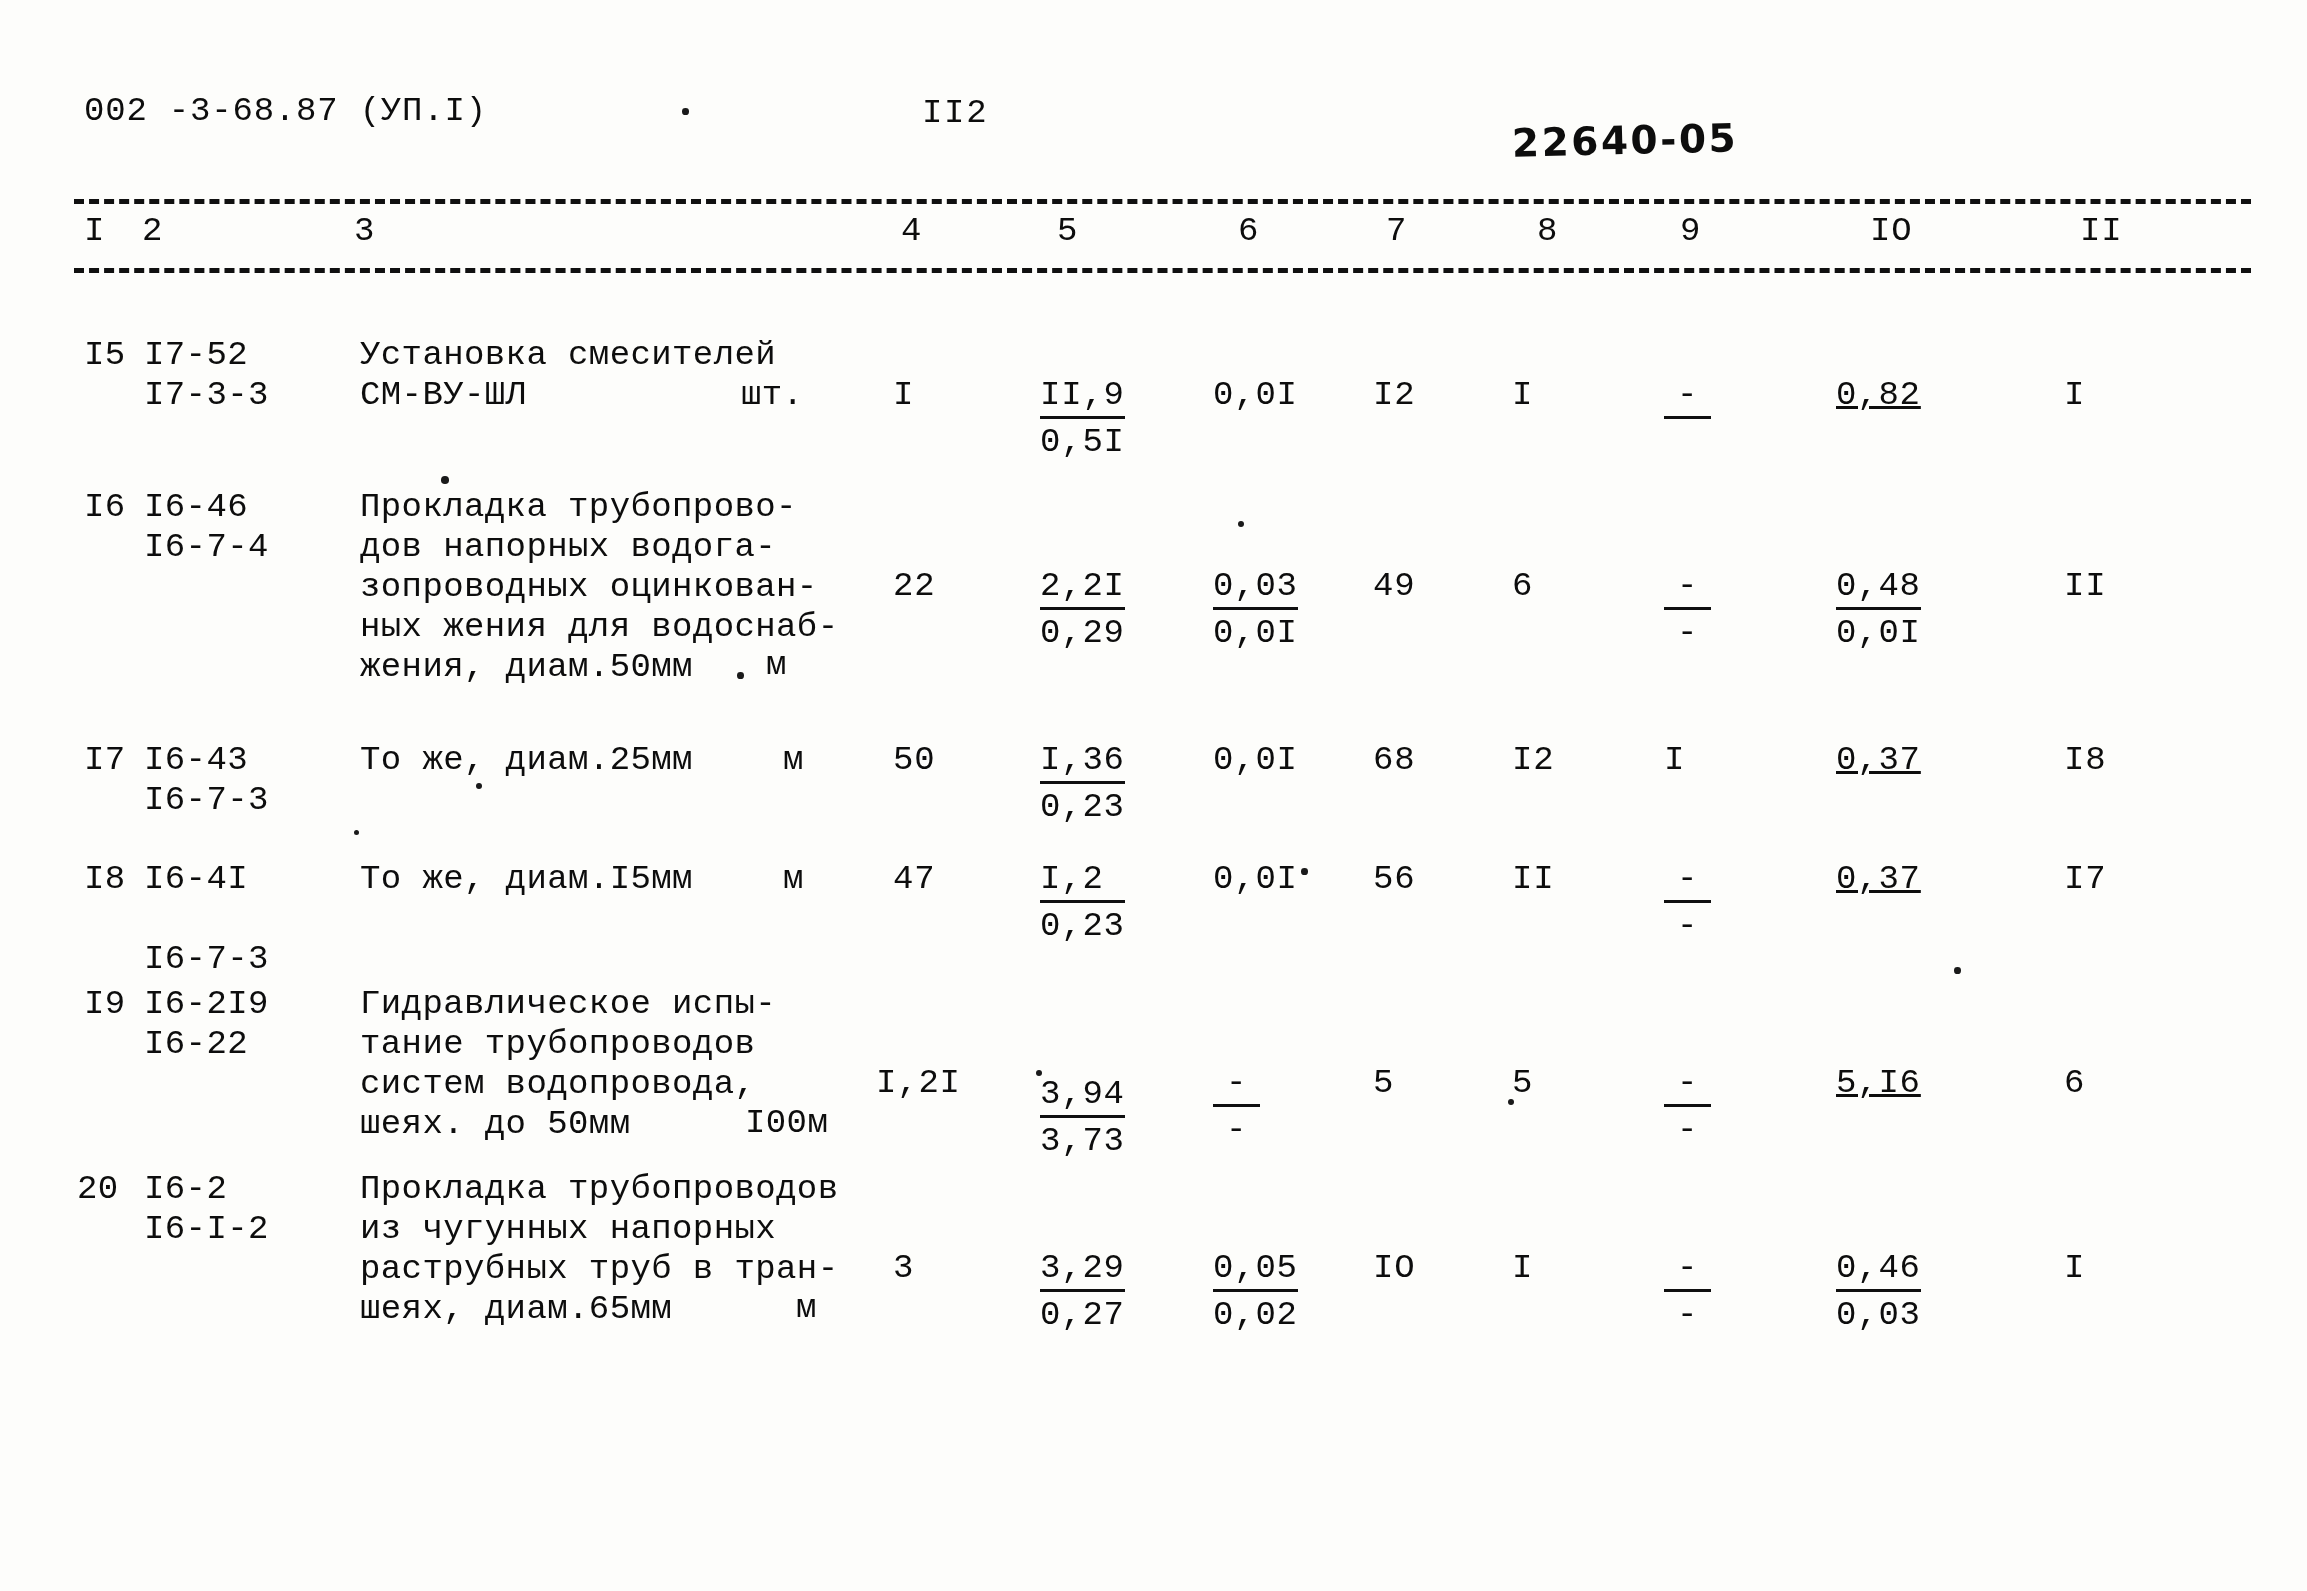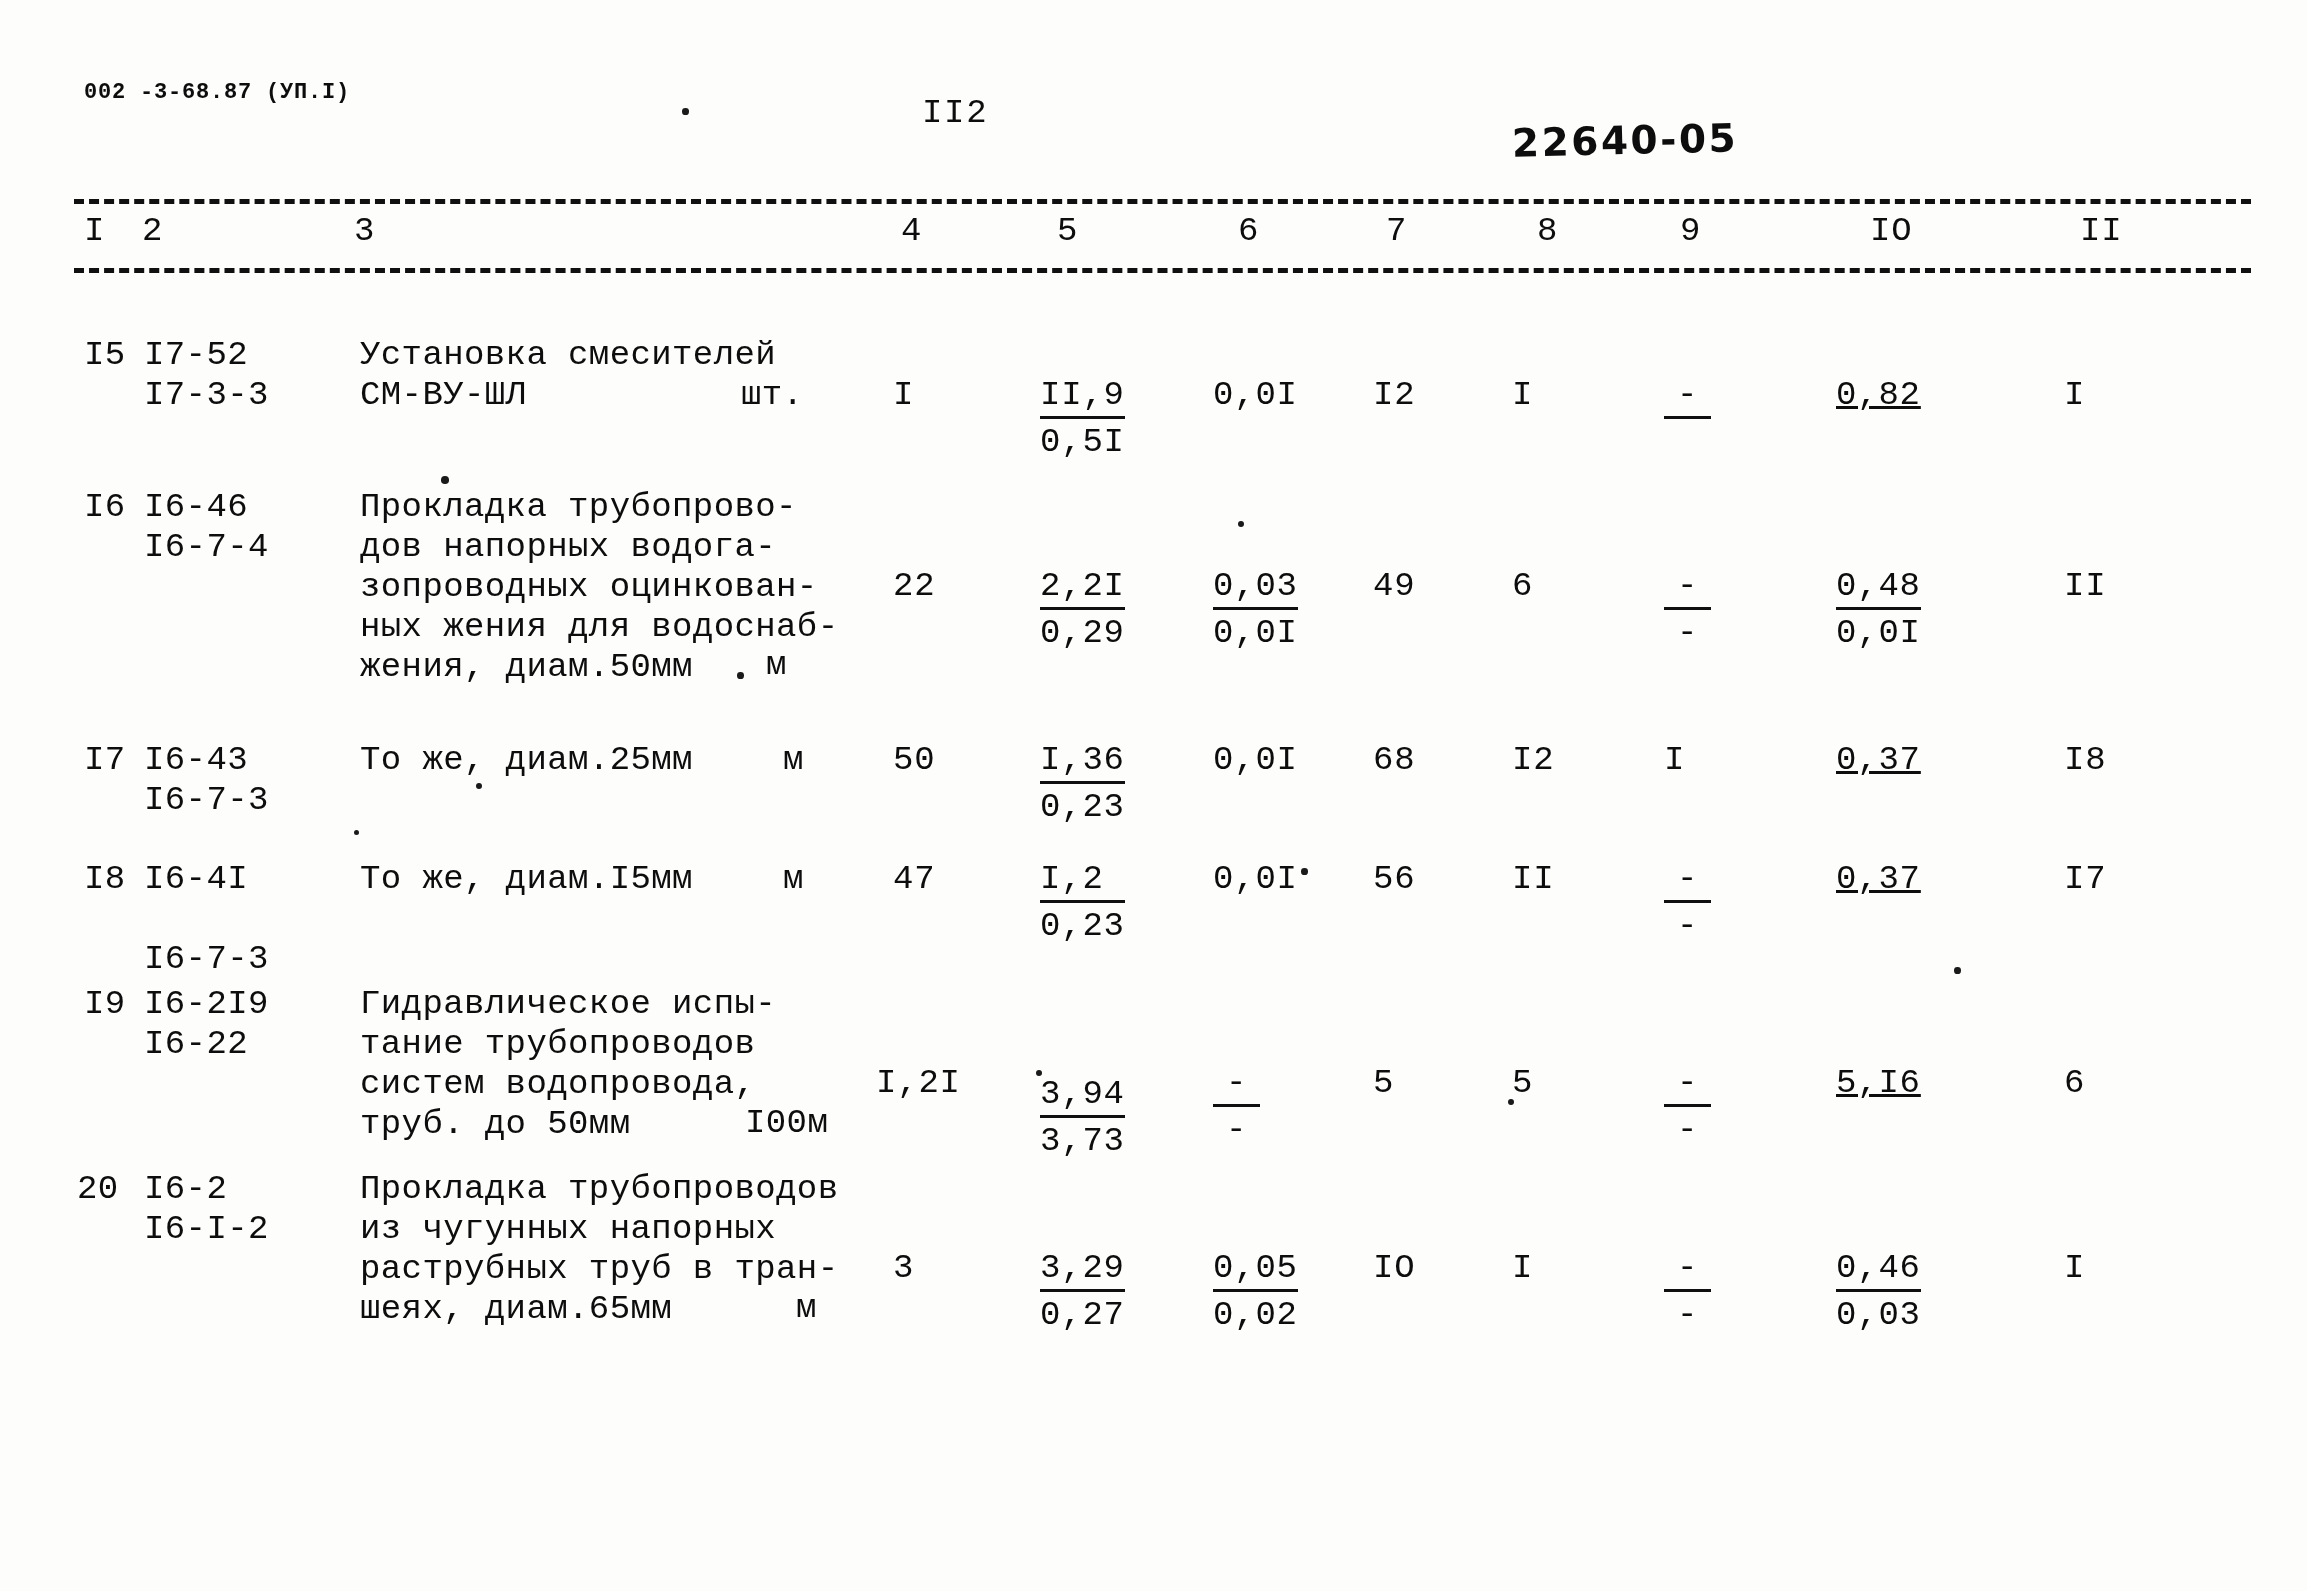--- a/index.html
+++ b/index.html
@@ -14,25 +14,24 @@
     background: #fdfdfb;
     font-family: "Liberation Mono", "DejaVu Sans Mono", monospace;
     color: #0d0d0d;
     overflow: hidden;
   }
 
   
   .hdr-code {
     position: absolute;
     left: 84px;
-    top: 80px;
-    font-size: 22px;
+    top: 92px;
+    font-size: 34px;
     letter-spacing: 0.8px;
     white-space: nowrap;
-    font-weight: bold;
   }
   .hdr-page {
     position: absolute;
     left: 922px;
     top: 94px;
     font-size: 34px;
     letter-spacing: 1.7px;
   }
   .hdr-stamp {
     position: absolute;
@@ -201,21 +200,21 @@
     <div class="cell num c7">56</div>
     <div class="cell num c8">II</div>
     <div class="cell num c9"><span class="frac dash"><span class="top-v">-</span><span class="bot-v">-</span></span></div>
     <div class="cell num c10">0,37</div>
     <div class="cell num c11">I7</div>
   </div>
 
   <div class="row" style="top:984px">
     <div class="cell nums">I9</div>
     <div class="cell codes"><span>I6-2I9</span><br><span>I6-22</span></div>
-    <div class="cell desc"><span>Гидравлическое испы-</span><br><span>тание трубопроводов</span><br><span>систем водопровода,</span><br><span>труб. до 50мм</span></div>
+    <div class="cell desc"><span>Гидравлическое испы-</span><br><span>тание трубопроводов</span><br><span>систем водопровода,</span><br><span>шеях. до 50мм</span></div>
     <div class="cell" style="left:745px;top:119px">I00м</div>
     <div class="cell num" style="left:876px;top:79px">I,2I</div>
     <div class="cell num c5" style="top:90px"><span class="frac"><span class="top-v">3,94</span><span class="bot-v">3,73</span></span></div>
     <div class="cell num c6" style="top:79px"><span class="frac dash"><span class="top-v">-</span><span class="bot-v">-</span></span></div>
     <div class="cell num c7" style="top:79px">5</div>
     <div class="cell num c8" style="top:79px">5</div>
     <div class="cell num c9" style="top:79px"><span class="frac dash"><span class="top-v">-</span><span class="bot-v">-</span></span></div>
     <div class="cell num c10" style="top:79px">5,I6</div>
     <div class="cell num c11" style="top:79px">6</div>
   </div>

